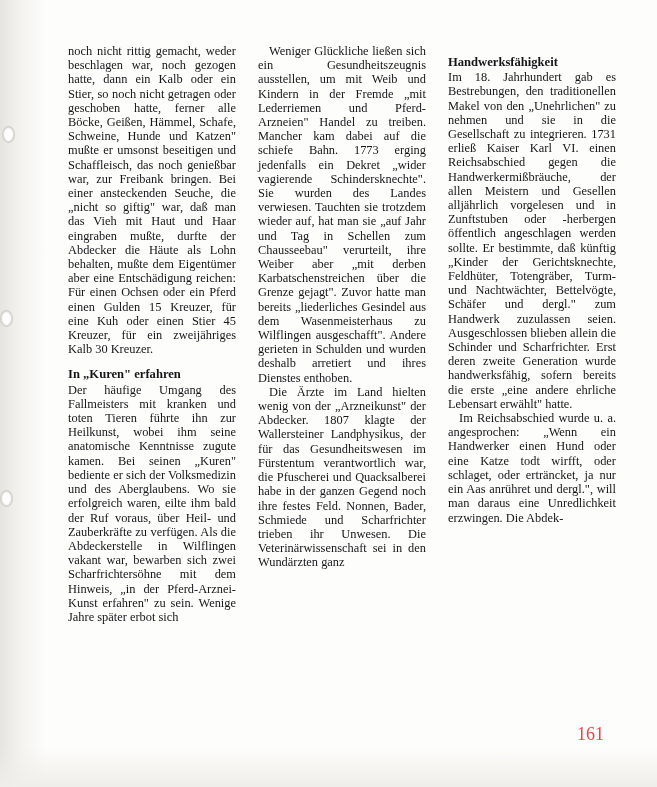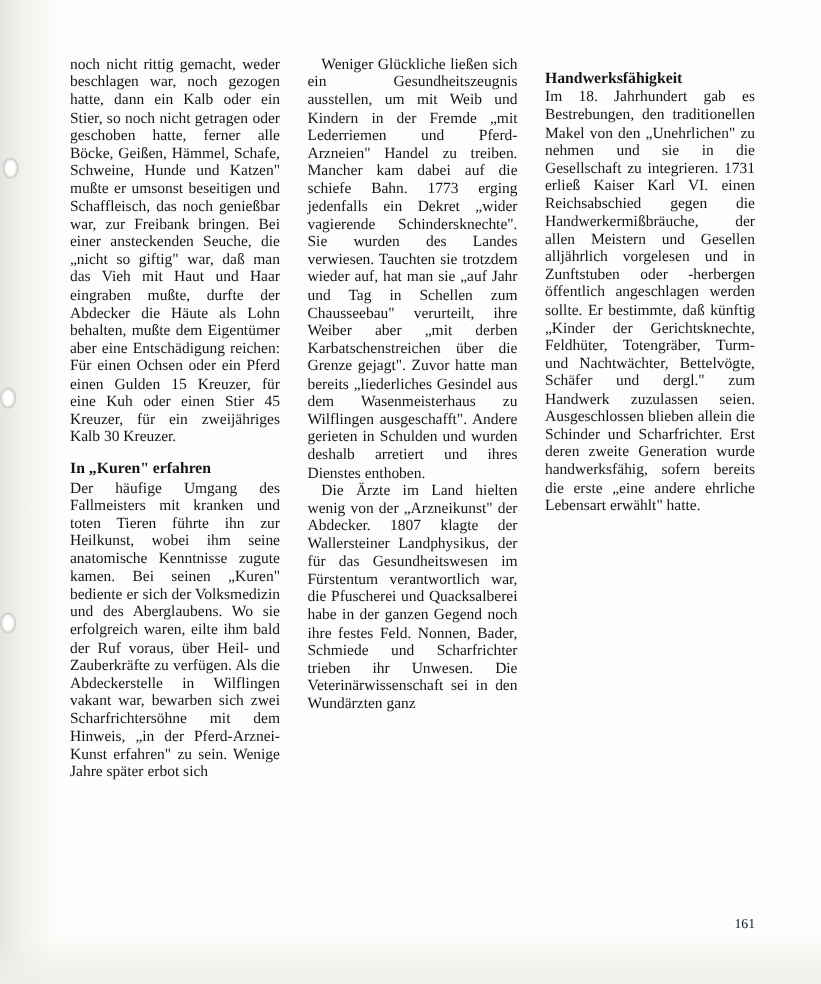--- a/index.html
+++ b/index.html
@@ -43,21 +43,21 @@
     background: #ffffff;
     box-shadow: inset 0 0 2px rgba(120,118,112,0.75);
     border: 1px solid #cfcdc6;
   }
   .hole.h1 { left: 2px; top: 126px; }
   .hole.h2 { left: 0px; top: 310px; }
   .hole.h3 { left: 0px; top: 490px; }
 
   .columns {
     position: absolute;
-    left: 56px;
+    left: 68px;
     top: 44px;
     width: 548px;
     display: flex;
     gap: 22px;
   }
   .col {
     width: 168px;
     font-size: 12.4px;
     line-height: 14.2px;
     text-align: justify;
@@ -78,22 +78,22 @@
     font-size: 12.6px;
     line-height: 14.2px;
     font-weight: bold;
     text-align: left;
     text-indent: 0;
   }
   .page-number {
     position: absolute;
     right: 53px;
     bottom: 42px;
-    font-size: 11px;
-    color: #0f172a;
+    font-size: 18px;
+    color: #ef4444;
     font-family: "Liberation Serif", serif;
   }
 </style>
 </head>
 <body>
 
 <div class="page">
 
   <div class="scan-shade-left"></div>
   <div class="scan-shade-bottom"></div>
@@ -111,19 +111,20 @@
     </div>
 
     <div class="col">
       <p>Weniger Glückliche ließen sich ein Gesundheitszeugnis ausstellen, um mit Weib und Kindern in der Fremde „mit Lederriemen und Pferd-Arzneien" Handel zu treiben. Mancher kam dabei auf die schiefe Bahn. 1773 erging jedenfalls ein Dekret „wider vagierende Schindersknechte". Sie wurden des Landes verwiesen. Tauchten sie trotzdem wieder auf, hat man sie „auf Jahr und Tag in Schellen zum Chausseebau" verurteilt, ihre Weiber aber „mit derben Karbatschenstreichen über die Grenze gejagt". Zuvor hatte man bereits „liederliches Gesindel aus dem Wasenmeisterhaus zu Wilflingen ausgeschafft". Andere gerieten in Schulden und wurden deshalb arretiert und ihres Dienstes enthoben.</p>
       <p>Die Ärzte im Land hielten wenig von der „Arzneikunst" der Abdecker. 1807 klagte der Wallersteiner Landphysikus, der für das Gesundheitswesen im Fürstentum verantwortlich war, die Pfuscherei und Quacksalberei habe in der ganzen Gegend noch ihre festes Feld. Nonnen, Bader, Schmiede und Scharfrichter trieben ihr Unwesen. Die Veterinärwissenschaft sei in den Wundärzten ganz</p>
     </div>
 
     <div class="col">
       <h3>Handwerksfähigkeit</h3>
       <p class="no-indent">Im 18. Jahrhundert gab es Bestrebungen, den traditionellen Makel von den „Unehrlichen" zu nehmen und sie in die Gesellschaft zu integrieren. 1731 erließ Kaiser Karl VI. einen Reichsabschied gegen die Handwerkermißbräuche, der allen Meistern und Gesellen alljährlich vorgelesen und in Zunftstuben oder -herbergen öffentlich angeschlagen werden sollte. Er bestimmte, daß künftig „Kinder der Gerichtsknechte, Feldhüter, Totengräber, Turm- und Nachtwächter, Bettelvögte, Schäfer und dergl." zum Handwerk zuzulassen seien. Ausgeschlossen blieben allein die Schinder und Scharfrichter. Erst deren zweite Generation wurde handwerksfähig, sofern bereits die erste „eine andere ehrliche Lebensart erwählt" hatte.</p>
+      <p>Im Reichsabschied wurde u. a. angesprochen: „Wenn ein Handwerker einen Hund oder eine Katze todt wirfft, oder schlaget, oder erträncket, ja nur ein Aas anrühret und dergl.", will man daraus eine Unredlichkeit erzwingen. Die Abdek-</p>
     </div>
 
   </div>
 
   <div class="page-number">161</div>
 
 </div>
 
 </body></html>

